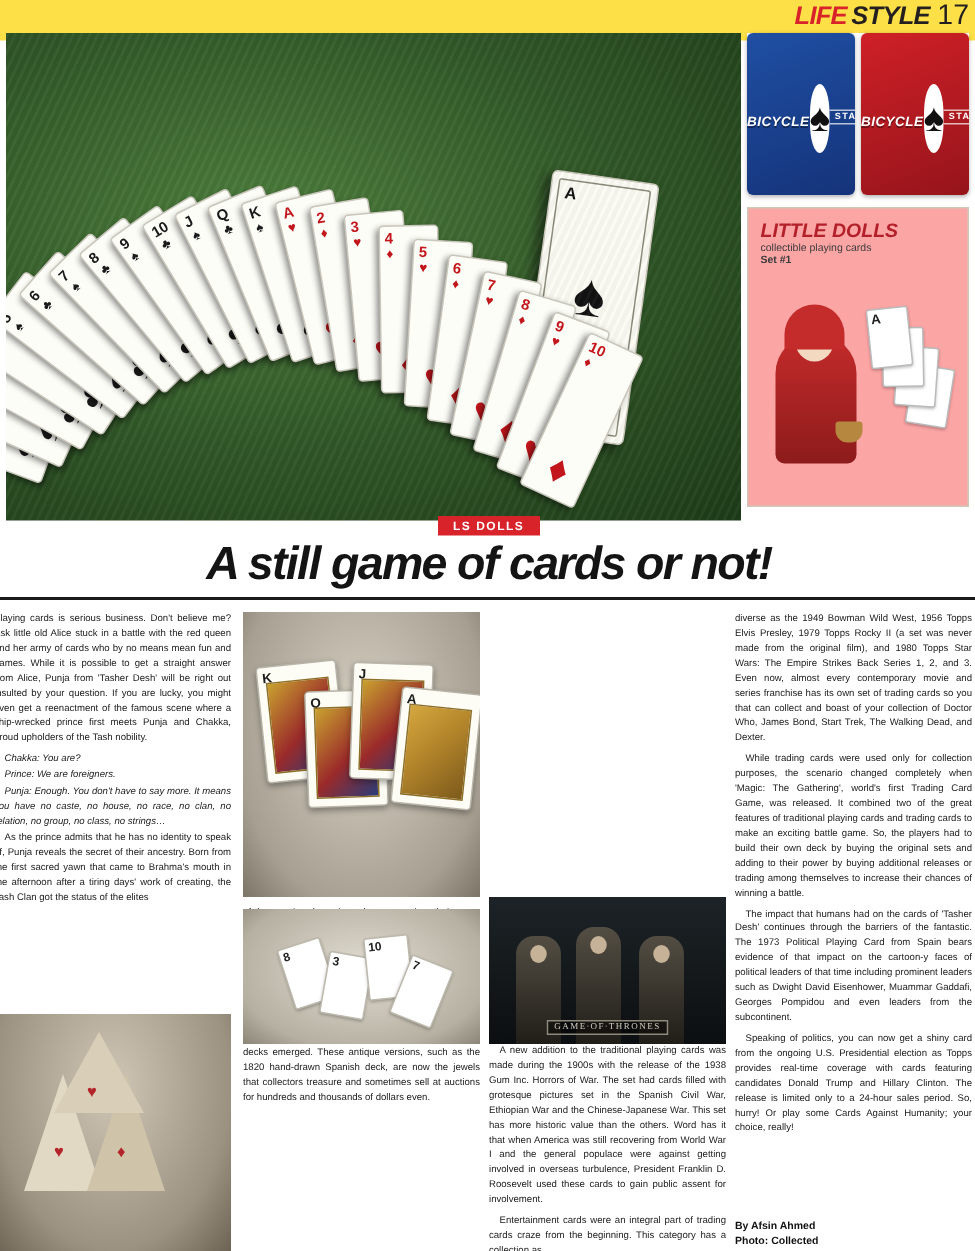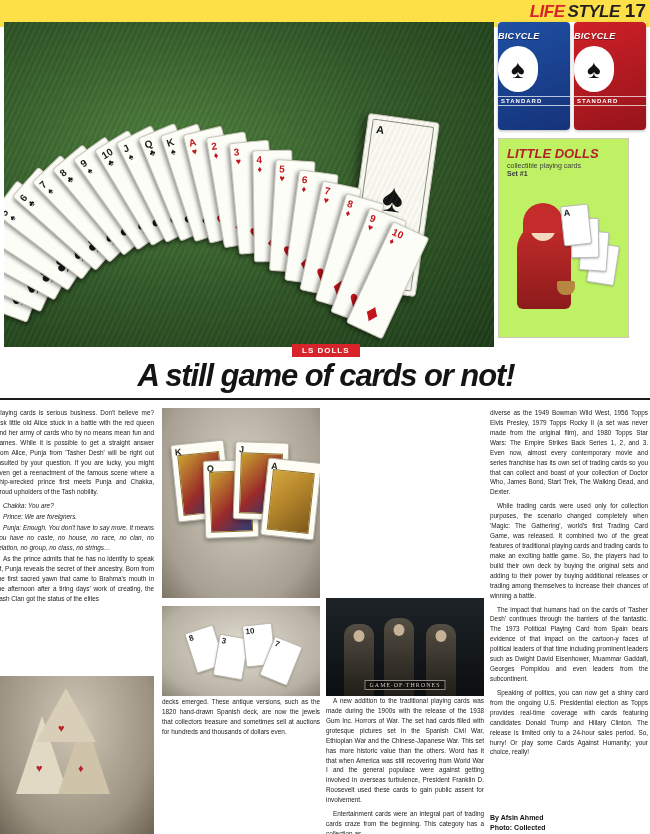--- a/index.html
+++ b/index.html
@@ -39,21 +39,21 @@
   .mast-style {
     font-family: "Liberation Sans", sans-serif;
     font-weight: bold;
     font-style: italic;
     font-size: 17px;
     letter-spacing: -0.5px;
     color: #231f20;
   }
   .mast-page {
     font-family: "Liberation Sans", sans-serif;
-    font-weight: bold;
+    font-weight: normal;
     font-size: 19px;
     color: #231f20;
     margin-left: 2px;
   }
 
   
   .hero {
     position: absolute;
     top: 22px; left: 4px;
     width: 490px; height: 325px;
@@ -147,21 +147,22 @@
     display: flex;
     gap: 4px;
   }
   .deck-box {
     position: relative;
     flex: 1;
     border-radius: 4px;
     overflow: hidden;
     box-shadow: 0 1px 3px rgba(0,0,0,0.3);
     display: flex;
-    flex-direction: column;
+    flex-direction: row;
+    align-items: center;
     color: #fff;
   }
   .deck-blue { background: linear-gradient(160deg,#1f4fa3 0%,#15337a 100%); }
   .deck-red  { background: linear-gradient(160deg,#cf2027 0%,#96141b 100%); }
   .deck-name {
     margin-top: 9px;
     font-size: 9px;
     font-weight: bold;
     font-style: italic;
     letter-spacing: 0.3px;
@@ -182,22 +183,22 @@
     letter-spacing: 1px;
     font-weight: bold;
     border-top: 1px solid rgba(255,255,255,.7);
     border-bottom: 1px solid rgba(255,255,255,.7);
     padding: 1px 3px;
   }
 
   .dolls {
     position: absolute;
     top: 138px; left: 498px;
-    width: 131px; height: 200px;
-    background: #bef264;
+    width: 148px; height: 200px;
+    background: #fca5a5;
     border: 1px solid #cfc8b8;
     overflow: hidden;
   }
   .dolls-head {
     position: absolute;
     top: 8px; left: 8px; right: 8px;
   }
   .dolls-title {
     font-size: 13px;
     font-weight: bold;

